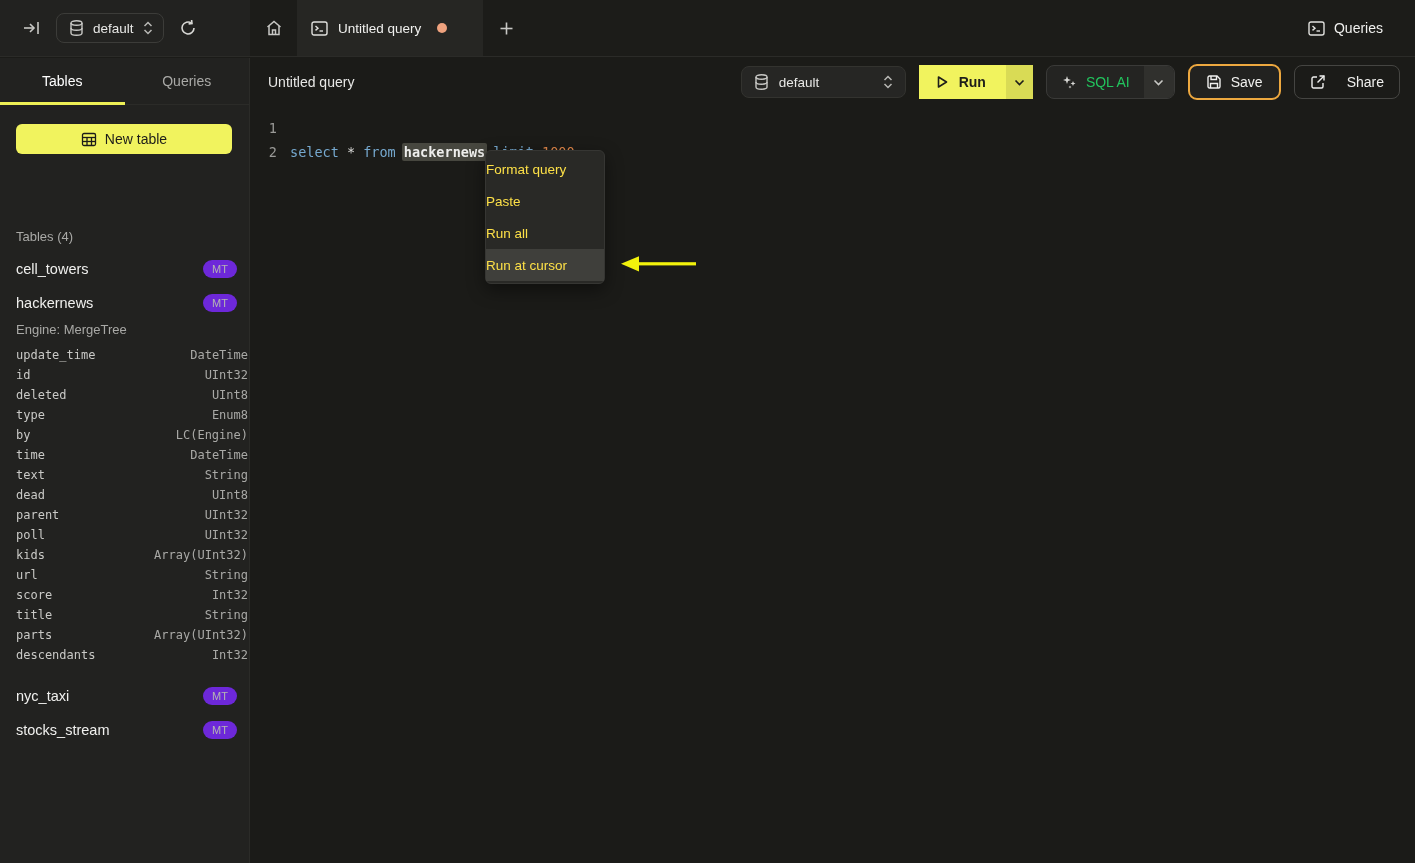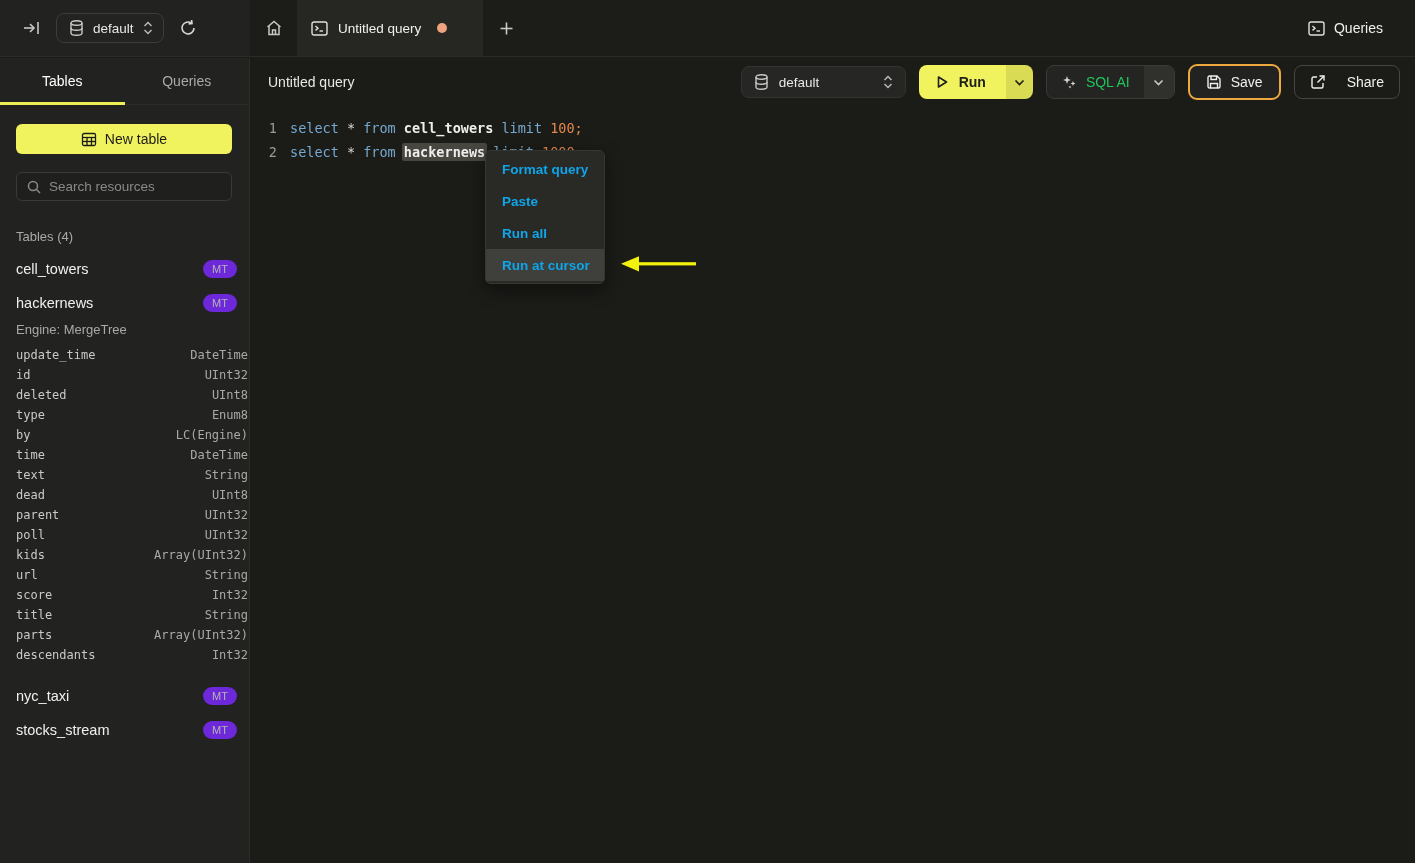--- a/index.html
+++ b/index.html
@@ -32,21 +32,21 @@
 
   
   .toolbar { position:absolute; left:250px; top:58px; right:0; height:48px;
     display:flex; align-items:center; }
   .toolbar-title { color:#e8e8e6; font-size:14px; margin-left:18px; }
   .toolbar-right { margin-left:auto; display:flex; align-items:center; gap:13px; margin-right:15px; }
   .tb-db { height:32px; padding:0 12px; background:#262624; border:1px solid #33332f;
     border-radius:8px; display:flex; align-items:center; gap:10px; color:#e8e8e6;
     font-size:13.5px; min-width:165px; cursor:pointer; }
   .tb-db .updown { margin-left:auto; }
-  .run-btn { height:34px; border-radius:8px; overflow:hidden; display:flex; cursor:pointer; }
+  .run-btn { height:34px; border-radius:0; overflow:hidden; display:flex; cursor:pointer; }
   .run-main { background:#f1f35e; color:#1e1e1a; font-size:14px; font-weight:600;
     display:flex; align-items:center; gap:10px; padding:0 20px 0 16px; }
   .run-caret { width:27px; background:#d9db55; display:flex; align-items:center; justify-content:center; }
   .sqlai-btn { height:34px; border:1px solid #3a3a38; border-radius:8px; overflow:hidden;
     display:flex; cursor:pointer; background:#242422; }
   .sqlai-main { display:flex; align-items:center; gap:9px; padding:0 14px; color:#22c55e;
     font-size:14px; font-weight:500; }
   .sqlai-caret { width:30px; background:#30302d; display:flex; align-items:center; justify-content:center; }
   .save-btn { height:36px; border:2px solid #eda83f; border-radius:9px; background:#222220;
     display:flex; align-items:center; gap:9px; padding:0 16px; color:#f0f0ee;
@@ -96,22 +96,22 @@
   .tok-kw { color:#76a9cf; }
   .tok-table { color:#eeeeec; font-weight:bold; }
   .tok-num { color:#e2884b; }
   .tok-star { color:#d8d8d6; }
   .word-hl { background:#47473f; border-radius:2px; padding:1px 2px; margin:-1px -2px; }
 
   
   .ctx-menu { position:absolute; left:485px; top:150px; width:120px;
     background:#29292六; background:#292926; border:1px solid #363633; border-radius:6px;
     padding:2px 0 2px 0; box-shadow:0 6px 18px rgba(0,0,0,.45); z-index:20; }
-  .ctx-item { height:32px; display:flex; align-items:center; padding-left:16px;
-    color:#0ea5e9; font-size:13.5px; cursor:pointer;font-weight:bold; }
+  .ctx-item { height:32px; display:flex; align-items:center; 
+    color:#fde047; font-size:13.5px; cursor:pointer; }
   .ctx-item.highlighted { background:#3f3f3b; }
 
   .annot-arrow { position:absolute; left:612px; top:250px; z-index:30; }
 
   svg { display:block; }
 </style>
 </head>
 <body>
 
 <div class="topbar">
@@ -293,29 +293,20 @@
         <rect x="1.5" y="1.5" width="13" height="12" rx="1.5"></rect>
         <line x1="1.5" y1="5.5" x2="14.5" y2="5.5"></line>
           <line x1="1.5" y1="9.5" x2="14.5" y2="9.5"></line>
         <line x1="6" y1="5.5" x2="6" y2="13.5"></line>
           <line x1="10.5" y1="5.5" x2="10.5" y2="13.5"></line>
       </svg>
     </span>
     <span>New table</span>
   </div>
 
-  <div class="search-box">
-    <span>
-      <svg width="14" height="14" viewBox="0 0 14 14" fill="none" stroke="#8a8a87" stroke-width="1.5">
-        <circle cx="6" cy="6" r="4.5"></circle>
-          <line x1="9.5" y1="9.5" x2="13" y2="13"></line>
-      </svg>
-    </span>
-    <input type="text" placeholder="Search resources" style="">
-  </div>
 
   <div class="side-scroll" style="padding:0;">
     <div class="section-label">Tables (4)</div>
 
     <div class="table-row">
       <span class="tname">cell_towers</span>
       <span class="mt-badge">MT</span>
     </div>
 
     <div class="table-row">
@@ -399,21 +390,20 @@
     <div class="table-row">
       <span class="tname">stocks_stream</span>
       <span class="mt-badge">MT</span>
     </div>
   </div>
 </div>
 
 <div class="editor mono">
   <div class="code-line">
     <span class="gutter">1</span>
-    <span class="code-text"><span class="tok-kw">select</span> <span class="tok-star">*</span> <span class="tok-kw">from</span> <span class="tok-table">cell_towers</span> <span class="tok-kw">limit</span> <span class="tok-num">100</span><span class="tok-num">;</span></span>
   </div>
   <div class="code-line">
     <span class="gutter">2</span>
     <span class="code-text"><span class="tok-kw">select</span> <span class="tok-star">*</span> <span class="tok-kw">from</span> <span class="tok-table word-hl">hackernews</span> <span class="tok-kw">limit</span> <span class="tok-num">1000</span></span>
   </div>
 </div>
 
 <div class="ctx-menu">
   <div class="ctx-item">
     <span>Format query</span>

